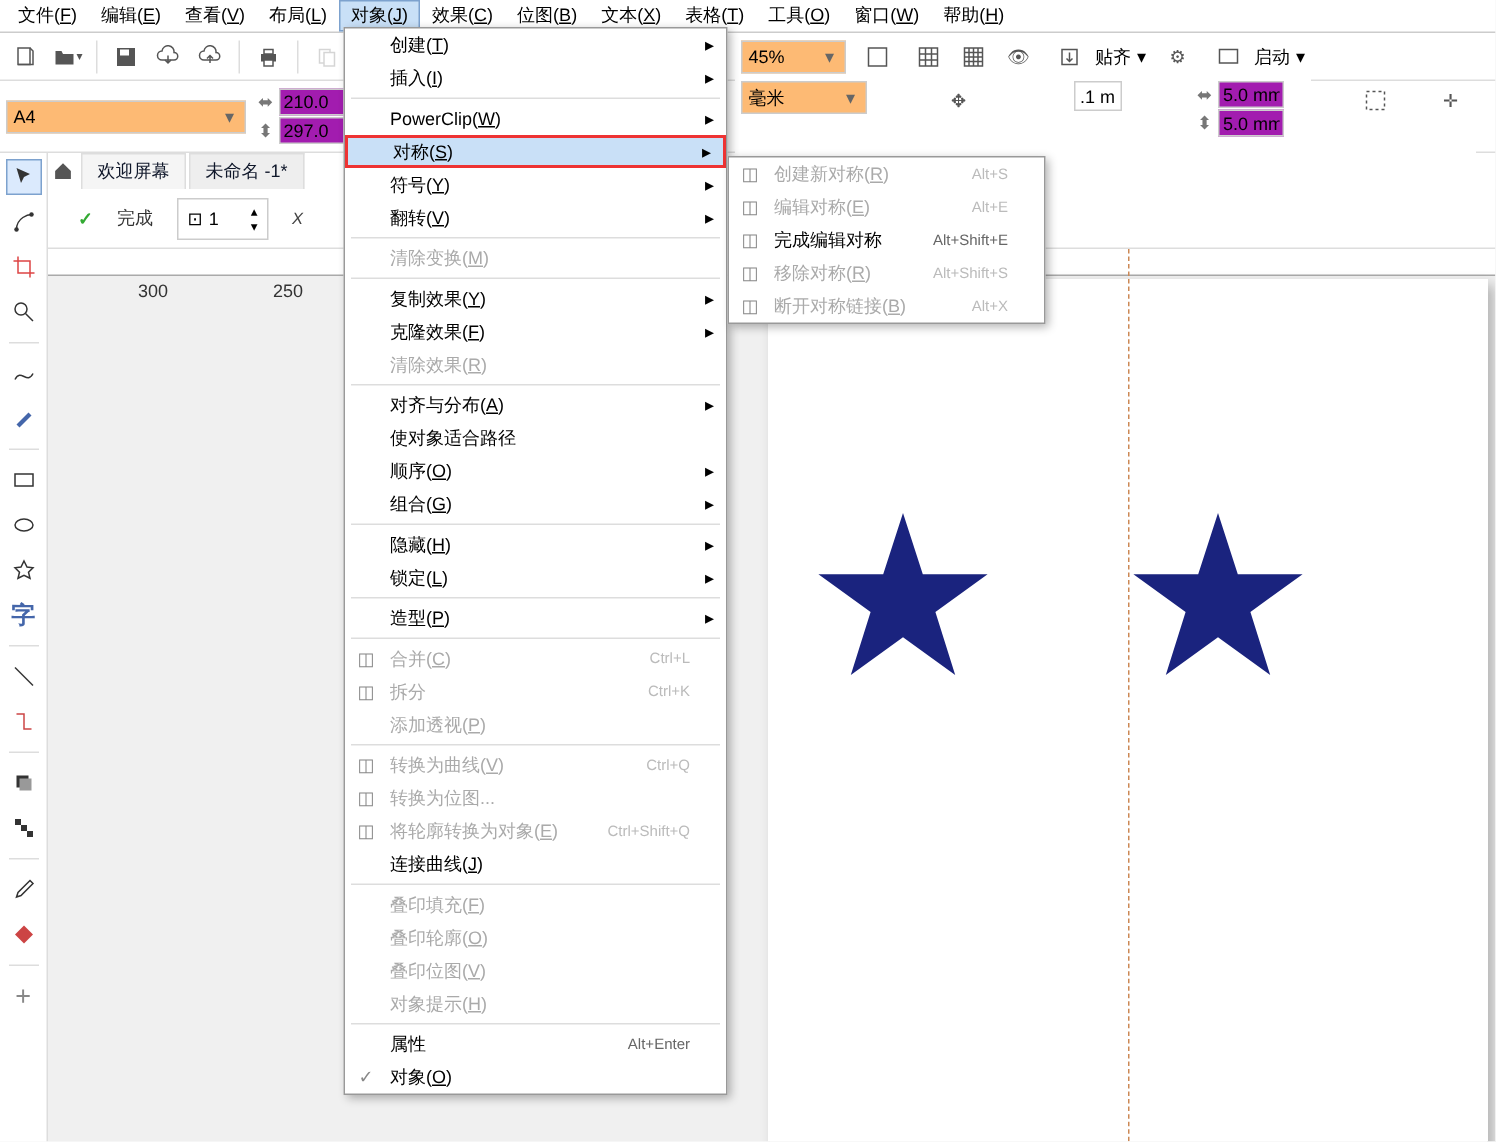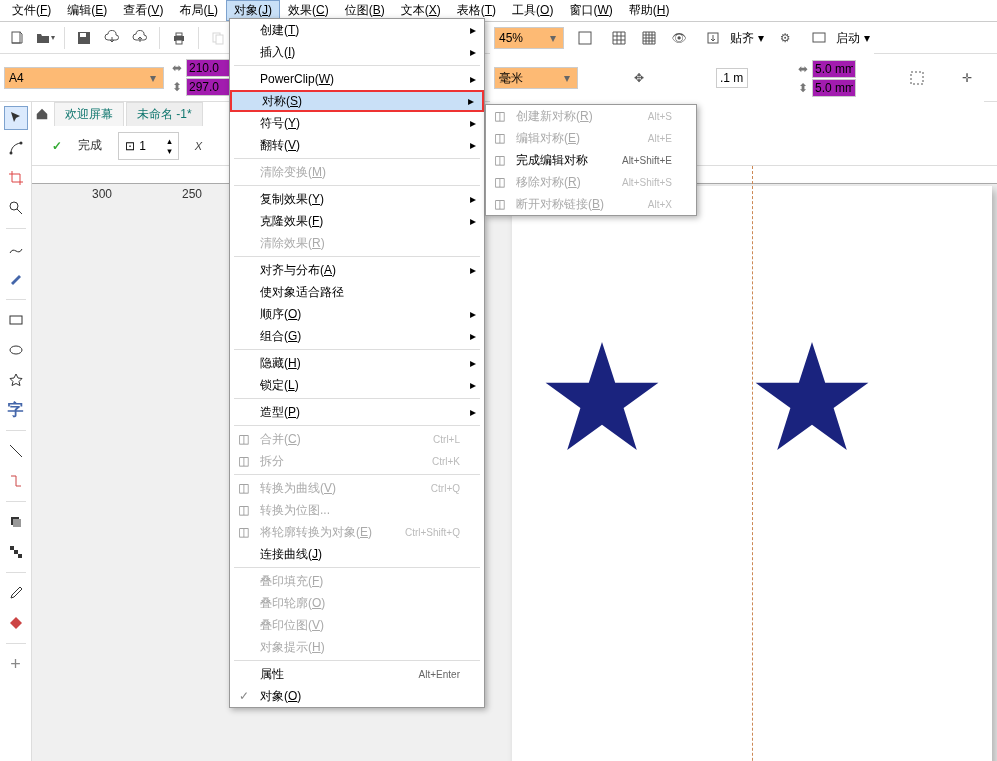--- a/index.html
+++ b/index.html
@@ -15,21 +15,21 @@
 .tbtn.disabled { opacity:.4; }
 .combo { height:22px; border:1px solid #ccc; background:#fdba74; display:flex; align-items:center; padding:0 4px; gap:4px; }
 .combo .dd { width:12px; text-align:center; color:#666; }
 .propbar { height:48px; border-bottom:1px solid #ddd; display:flex; align-items:center; padding:0 4px; gap:6px; }
 .spin2 { display:flex; flex-direction:column; gap:1px; }
 .spinrow { display:flex; align-items:center; gap:2px; }
 .spinrow input { width:44px; height:18px; border:1px solid #ccc; padding:0 2px; background:#a21caf; }
 .tinyicon { width:14px; height:14px; display:inline-flex; align-items:center; justify-content:center; color:#777; }
 .tabbar { position:absolute; top:102px; left:32px; height:24px; display:flex; align-items:center; gap:2px; }
 .tabbar .home { width:20px; height:20px; display:flex; align-items:center; justify-content:center; color:#555; }
-.tab { padding:3px 10px; background:#f5f5f5; border:1px solid #ddd; border-bottom:none; color:#0f766e; }
+.tab { padding:3px 10px; background:#f5f5f5; border:1px solid #ddd; border-bottom:none; color:#0f172a; }
 .tab.active { background:#eee; }
 .lefttool { position:absolute; left:0; top:102px; width:32px; bottom:0; background:#fff; border-right:1px solid #ddd; display:flex; flex-direction:column; align-items:center; padding-top:4px; gap:6px; }
 .lefttool .lt { width:24px; height:24px; display:flex; align-items:center; justify-content:center; color:#444; position:relative; }
 .lefttool .lt.sel { background:#dbeafd; border:1px solid #7da2ce; }
 .lefttool .lt svg { width:16px; height:16px; }
 .lefttool hr { width:20px; border:none; border-top:1px solid #ddd; margin:2px 0; }
 .workarea { position:absolute; left:32px; top:126px; right:0; bottom:0; background:#f0f0f0; overflow:hidden; }
 .canvasbar { position:absolute; left:0; top:0; right:0; height:40px; background:#fff; border-bottom:1px solid #ddd; display:flex; align-items:center; padding:0 20px; gap:16px; }
 .check { color:#3a3; font-weight:bold; }
 .segbtn { border:1px solid #ccc; padding:3px 6px; display:flex; align-items:center; gap:4px; background:#fff; }
@@ -316,21 +316,21 @@
   <div class="sep"></div>
   <div class="tbtn">
       <svg viewBox="0 0 16 16">
         <rect x="2" y="3" width="12" height="9" fill="none" stroke="#555"></rect>
       </svg>
     </div>
   <span>启动</span>
     <span class="dd">▾</span>
 </div>
 
-<div style="position:absolute;top:54px;left:490px;height:48px;display:flex;align-items:center;gap:24px;background:#fff;padding:0 4px">
+<div style="position:absolute;top:54px;left:490px;height:48px;display:flex;gap:24px;background:#fff;padding:0 4px">
   <div class="combo" style="width:84px">
       <span>毫米</span>
       <span style="flex:1"></span>
       <span class="dd">▾</span>
     </div>
   <div class="sep"></div>
   <div class="tbtn">✥</div>
   <input style="width: 32px; height: 20px; border: 1px solid rgb(204, 204, 204); padding: 0px 3px; margin-left: 40px;" value=".1 mm">
   <div class="sep"></div>
   <div class="spin2">
@@ -428,20 +428,23 @@
     <div class="ddrow disabled">
       <span class="icn">◫</span>
       <span>合并(<u>C</u>)</span>
       <span class="sc d">Ctrl+L</span>
     </div>
     <div class="ddrow disabled">
       <span class="icn">◫</span>
       <span>拆分</span>
       <span class="sc d">Ctrl+K</span>
     </div>
+    <div class="ddrow disabled">
+      <span>添加透视(<u>P</u>)</span>
+    </div>
     <div class="ddsep"></div>
     <div class="ddrow disabled">
       <span class="icn">◫</span>
       <span>转换为曲线(<u>V</u>)</span>
       <span class="sc d">Ctrl+Q</span>
     </div>
     <div class="ddrow disabled">
       <span class="icn">◫</span>
       <span>转换为位图...</span>
     </div>

